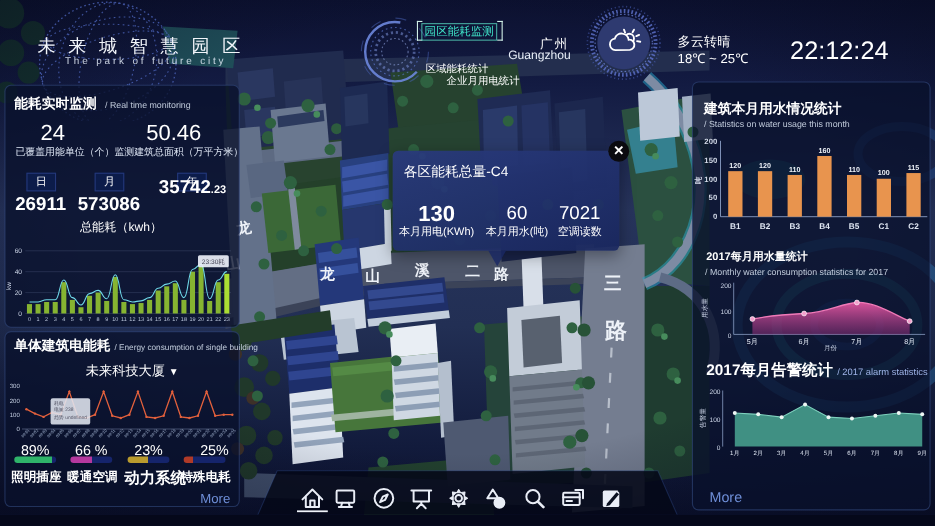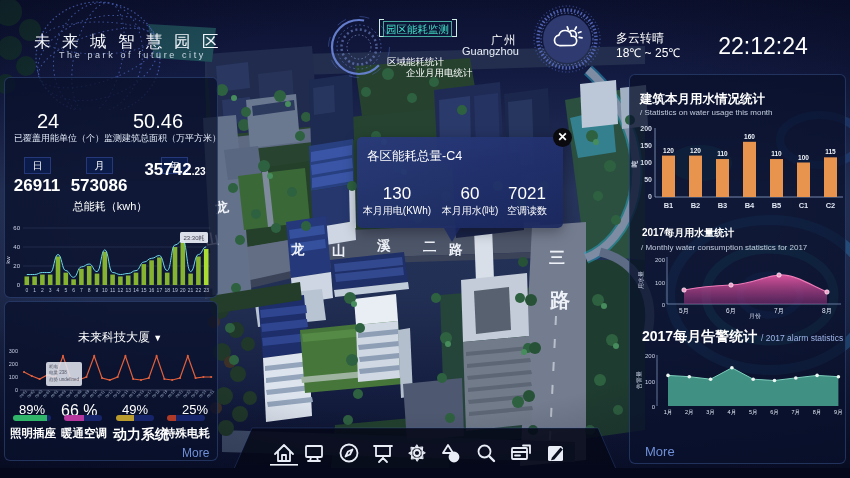--- a/index.html
+++ b/index.html
@@ -349,20 +349,21 @@
 
 <div class="abs white" style="left:616px;top:30px;font-size:12px;font-weight:normal;white-space:nowrap;">多云转晴</div>
 
 <div class="abs white" style="left:616px;top:44px;font-size:12px;white-space:nowrap;">18℃ ~ 25℃</div>
 
 
 <div class="abs white" style="left:700px;top:33px;width:126px;text-align:center;font-size:23px;white-space:nowrap;">22:12:24</div>
 
 <div class="panel" style="left:4px;top:77px;width:214px;height:221px;"></div>
 
+<div class="abs ptitle" style="left:13px;top:86px;white-space:nowrap;">能耗实时监测 <span class="psub" style="margin-left:4px;">/ Real time monitoring</span></div>
 
 <div class="abs white" style="left:14px;top:110px;width:68px;text-align:center;font-size:20px;">24</div>
 
 <div class="abs" style="left:4px;top:132px;width:110px;text-align:center;font-size:9px;color:#dfe7f5;white-space:nowrap;">已覆盖用能单位（个）</div>
 
 <div class="abs white" style="left:120px;top:110px;width:76px;text-align:center;font-size:20px;">50.46</div>
 
 <div class="abs" style="left:104px;top:132px;width:112px;text-align:center;font-size:9px;color:#dfe7f5;white-space:nowrap;">监测建筑总面积（万平方米）</div>
 
 <div class="abs" style="left:24px;top:157px;width:25px;height:15px;background:#0c1c4a;border:1px solid #24387a;color:#fff;font-size:10px;text-align:center;line-height:15px;">日</div>
@@ -446,20 +447,21 @@
         <text x="194.4" y="72" text-anchor="middle">22</text>
         <text x="202.20000000000002" y="72" text-anchor="middle">23</text>
       </g>
 
 <rect x="176" y="12" width="28" height="11" rx="1.5" fill="rgba(235,240,248,0.92)"></rect>
 <text x="190" y="20" font-size="6" fill="#445" text-anchor="middle" font-family="Liberation Sans,sans-serif">23:30耗</text>
 </svg>
 
 <div class="panel" style="left:4px;top:301px;width:214px;height:160px;"></div>
 
+<div class="abs ptitle" style="left:13px;top:306px;white-space:nowrap;">单体建筑电能耗 <span class="psub" style="font-size:7.5px;">/ Energy consumption of single building</span></div>
 
 <div class="abs white" style="left:78px;top:329px;font-size:12px;white-space:nowrap;">未来科技大厦 <span style="font-size:9px;">▼</span></div>
 
 <svg class="abs" style="left:4px;top:344px" width="214" height="58" viewBox="0 0 214 58">
 <g font-family="Liberation Sans,sans-serif" font-size="5.5" fill="#c3cde0">
 <text x="14" y="9" text-anchor="end">300</text>
 <text x="14" y="22" text-anchor="end">200</text>
 <text x="14" y="35" text-anchor="end">100</text>
 <text x="14" y="48" text-anchor="end">0</text>
 </g>
@@ -550,23 +552,23 @@
 <rect x="42" y="18" width="36" height="24" rx="2" fill="rgba(225,230,240,0.88)"></rect>
 <g font-family="Liberation Sans,sans-serif" font-size="4.5" fill="#556">
 <text x="45" y="24">耗电</text>
         <text x="45" y="30">电量 238</text>
         <text x="45" y="37">趋势 undefined</text>
 </g>
 </svg>
 
 <div class="abs white" style="left:10px;top:402px;width:44px;text-align:center;font-size:13px;">89%</div>
 
-<div class="abs white" style="left:61px;top:402px;width:44px;font-size:16px;">66 %</div>
-
-<div class="abs white" style="left:113px;top:402px;width:44px;text-align:center;font-size:13px;">49%</div>
+<div class="abs white" style="left:61px;top:402px;width:44px;text-align:center;font-size:13px;">66 %</div>
+
+<div class="abs white" style="left:113px;top:402px;width:44px;text-align:center;font-size:13px;">23%</div>
 
 <div class="abs white" style="left:164px;top:402px;width:44px;text-align:right;font-size:13px;">25%</div>
 
 <div class="abs" style="left:13px;top:415px;width:38px;height:6px;border-radius:3px;background:linear-gradient(to right,#2fb46a 89%,#15246b 89%);"></div>
 
 <div class="abs" style="left:64px;top:415px;width:38px;height:6px;border-radius:3px;background:linear-gradient(to right,#b5389e 52%,#15246b 52%);"></div>
 
 <div class="abs" style="left:116px;top:415px;width:38px;height:6px;border-radius:3px;background:linear-gradient(to right,#b99b2e 48%,#15246b 48%);"></div>
 
 <div class="abs" style="left:167px;top:415px;width:38px;height:6px;border-radius:3px;background:linear-gradient(to right,#b03a28 23%,#15246b 23%);"></div>
@@ -580,21 +582,21 @@
 <div class="abs white" style="left:164px;top:426px;width:44px;text-align:center;font-size:11.5px;font-weight:bold;white-space:nowrap;">特殊电耗</div>
 
 <div class="abs" style="left:182px;top:446px;font-size:12px;color:#6f8fd8;">More</div>
 
 <div class="abs" style="left:357px;top:137px;width:206px;height:91px;background:linear-gradient(160deg,rgba(41,58,124,0.95),rgba(25,39,94,0.92));border-radius:5px;box-shadow:0 4px 14px rgba(0,0,10,0.35);"></div>
 
 <div class="abs" style="left:444px;top:228px;width:0;height:0;border-left:8px solid transparent;border-right:8px solid transparent;border-top:14px solid rgba(26,40,100,0.82);"></div>
 
 <div class="abs white" style="left:367px;top:148px;font-size:12.5px;white-space:nowrap;">各区能耗总量-C4</div>
 
-<div class="abs white" style="left:367px;top:184px;width:60px;text-align:center;font-size:17px;">130</div>
+<div class="abs white" style="left:367px;top:184px;width:60px;text-align:center;font-size:20px;font-weight:bold;">130</div>
 
 <div class="abs white" style="left:362px;top:204px;width:70px;text-align:center;font-size:10px;white-space:nowrap;">本月用电(KWh)</div>
 
 <div class="abs white" style="left:441px;top:184px;width:58px;text-align:center;font-size:17px;">60</div>
 
 <div class="abs white" style="left:441px;top:204px;width:58px;text-align:center;font-size:10px;white-space:nowrap;">本月用水(吨)</div>
 
 <div class="abs white" style="left:499px;top:184px;width:56px;text-align:center;font-size:17px;">7021</div>
 
 <div class="abs white" style="left:499px;top:204px;width:56px;text-align:center;font-size:10px;white-space:nowrap;">空调读数</div>

